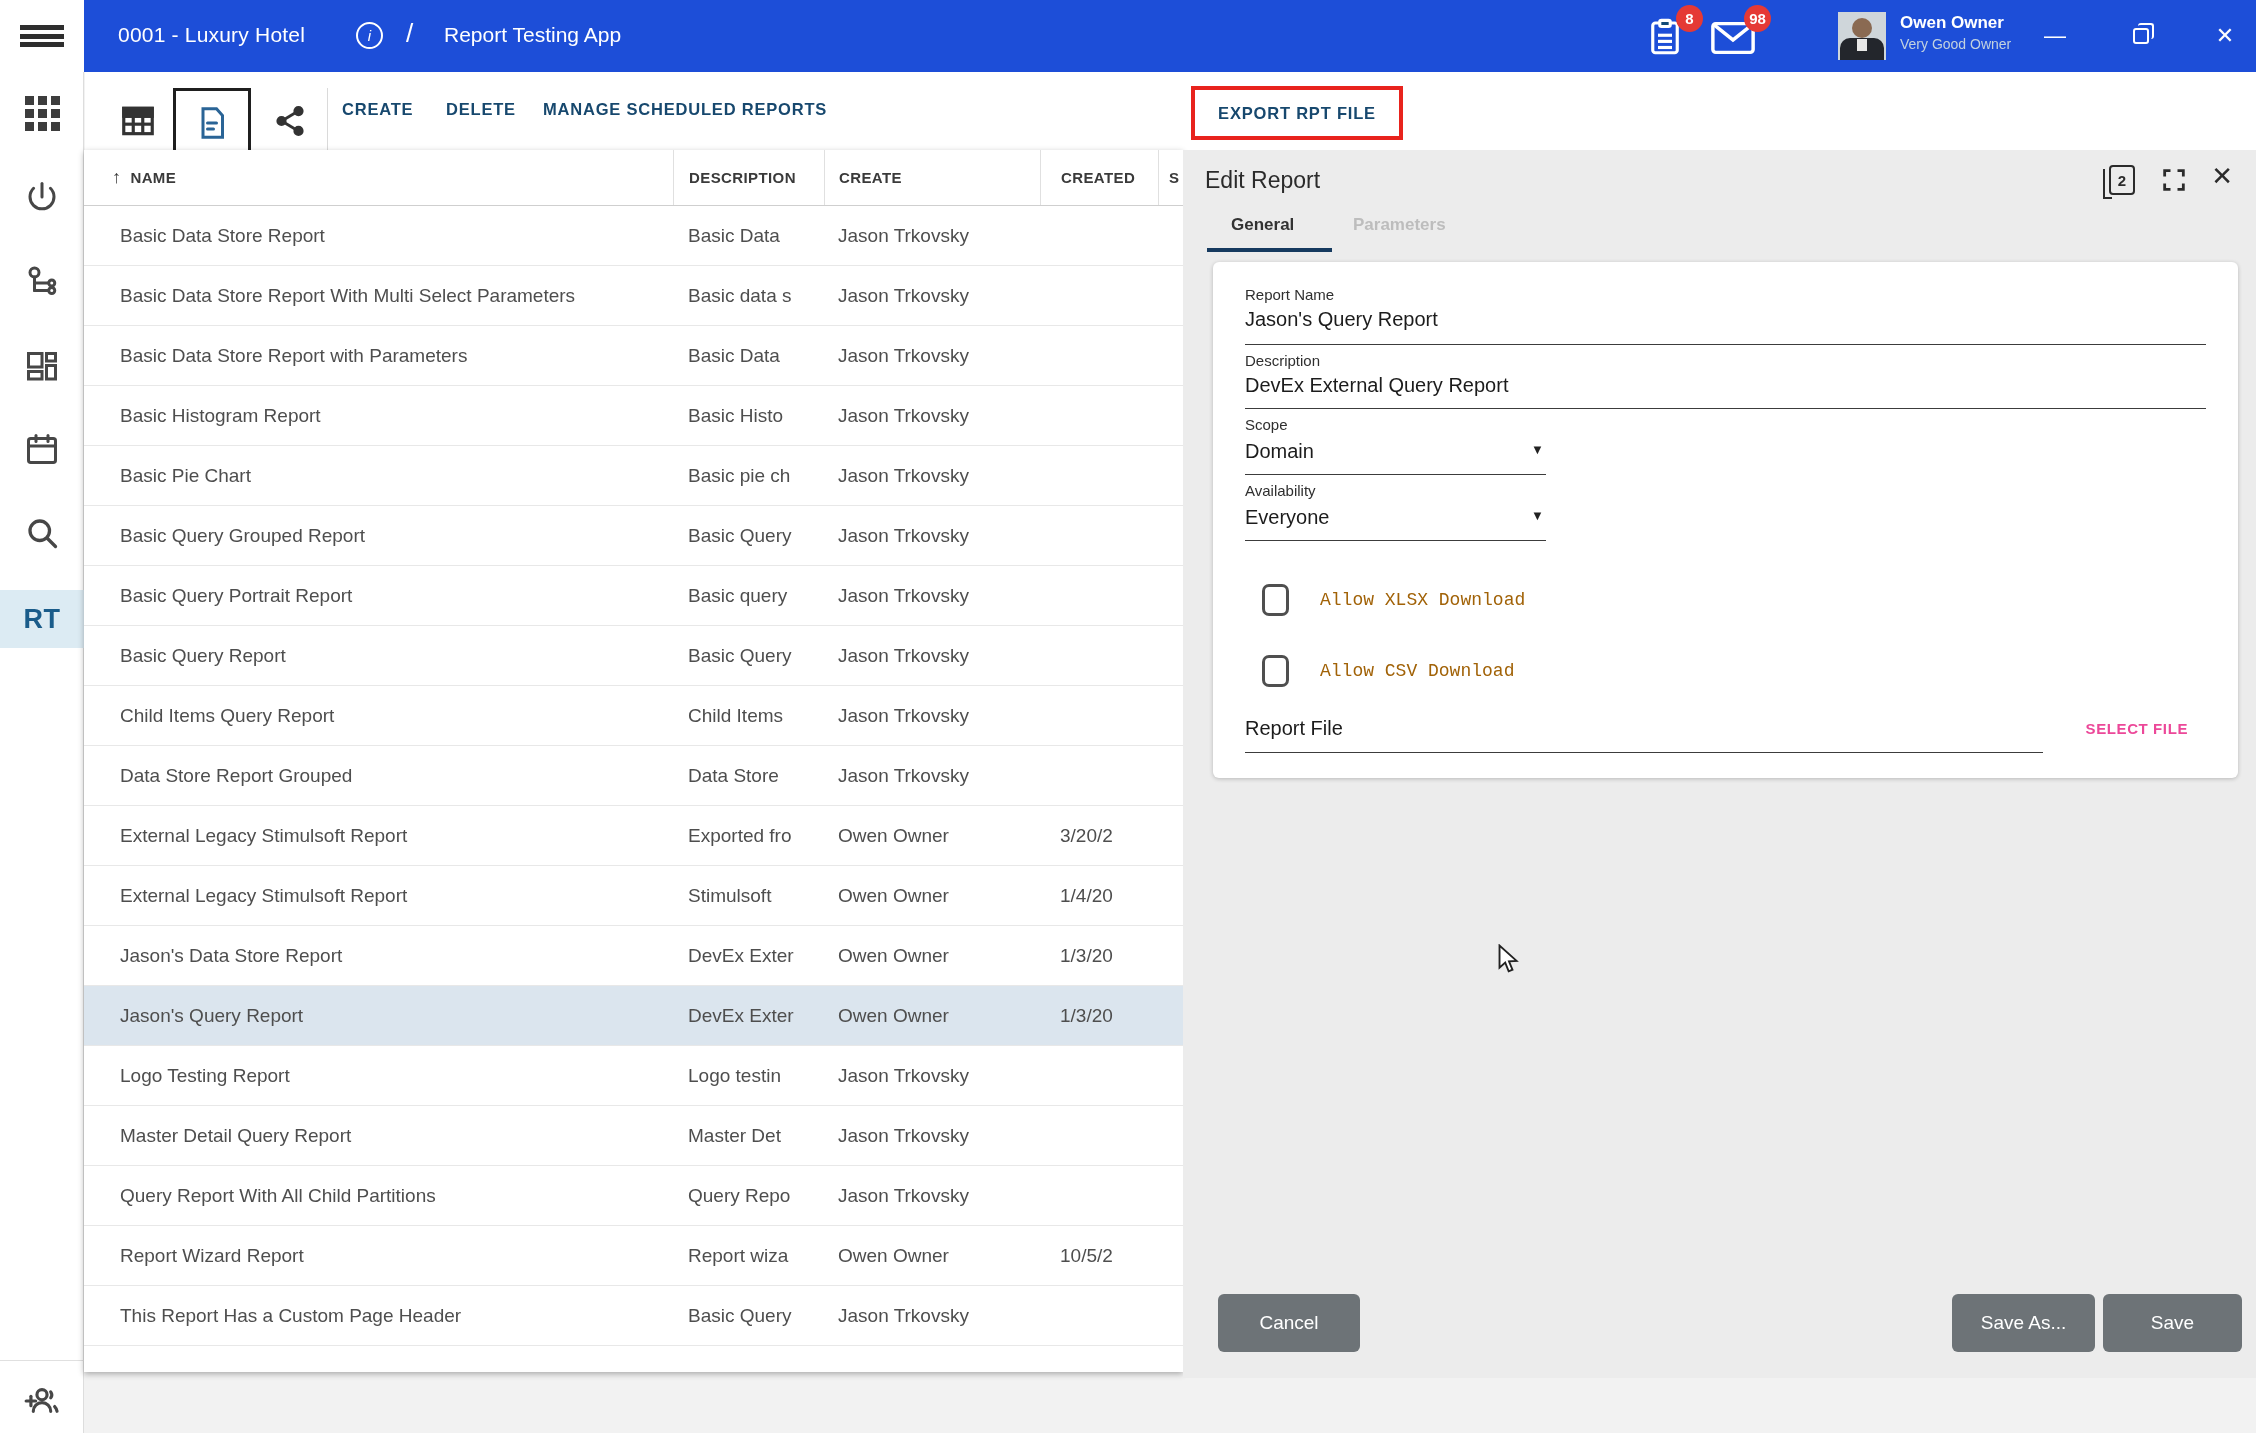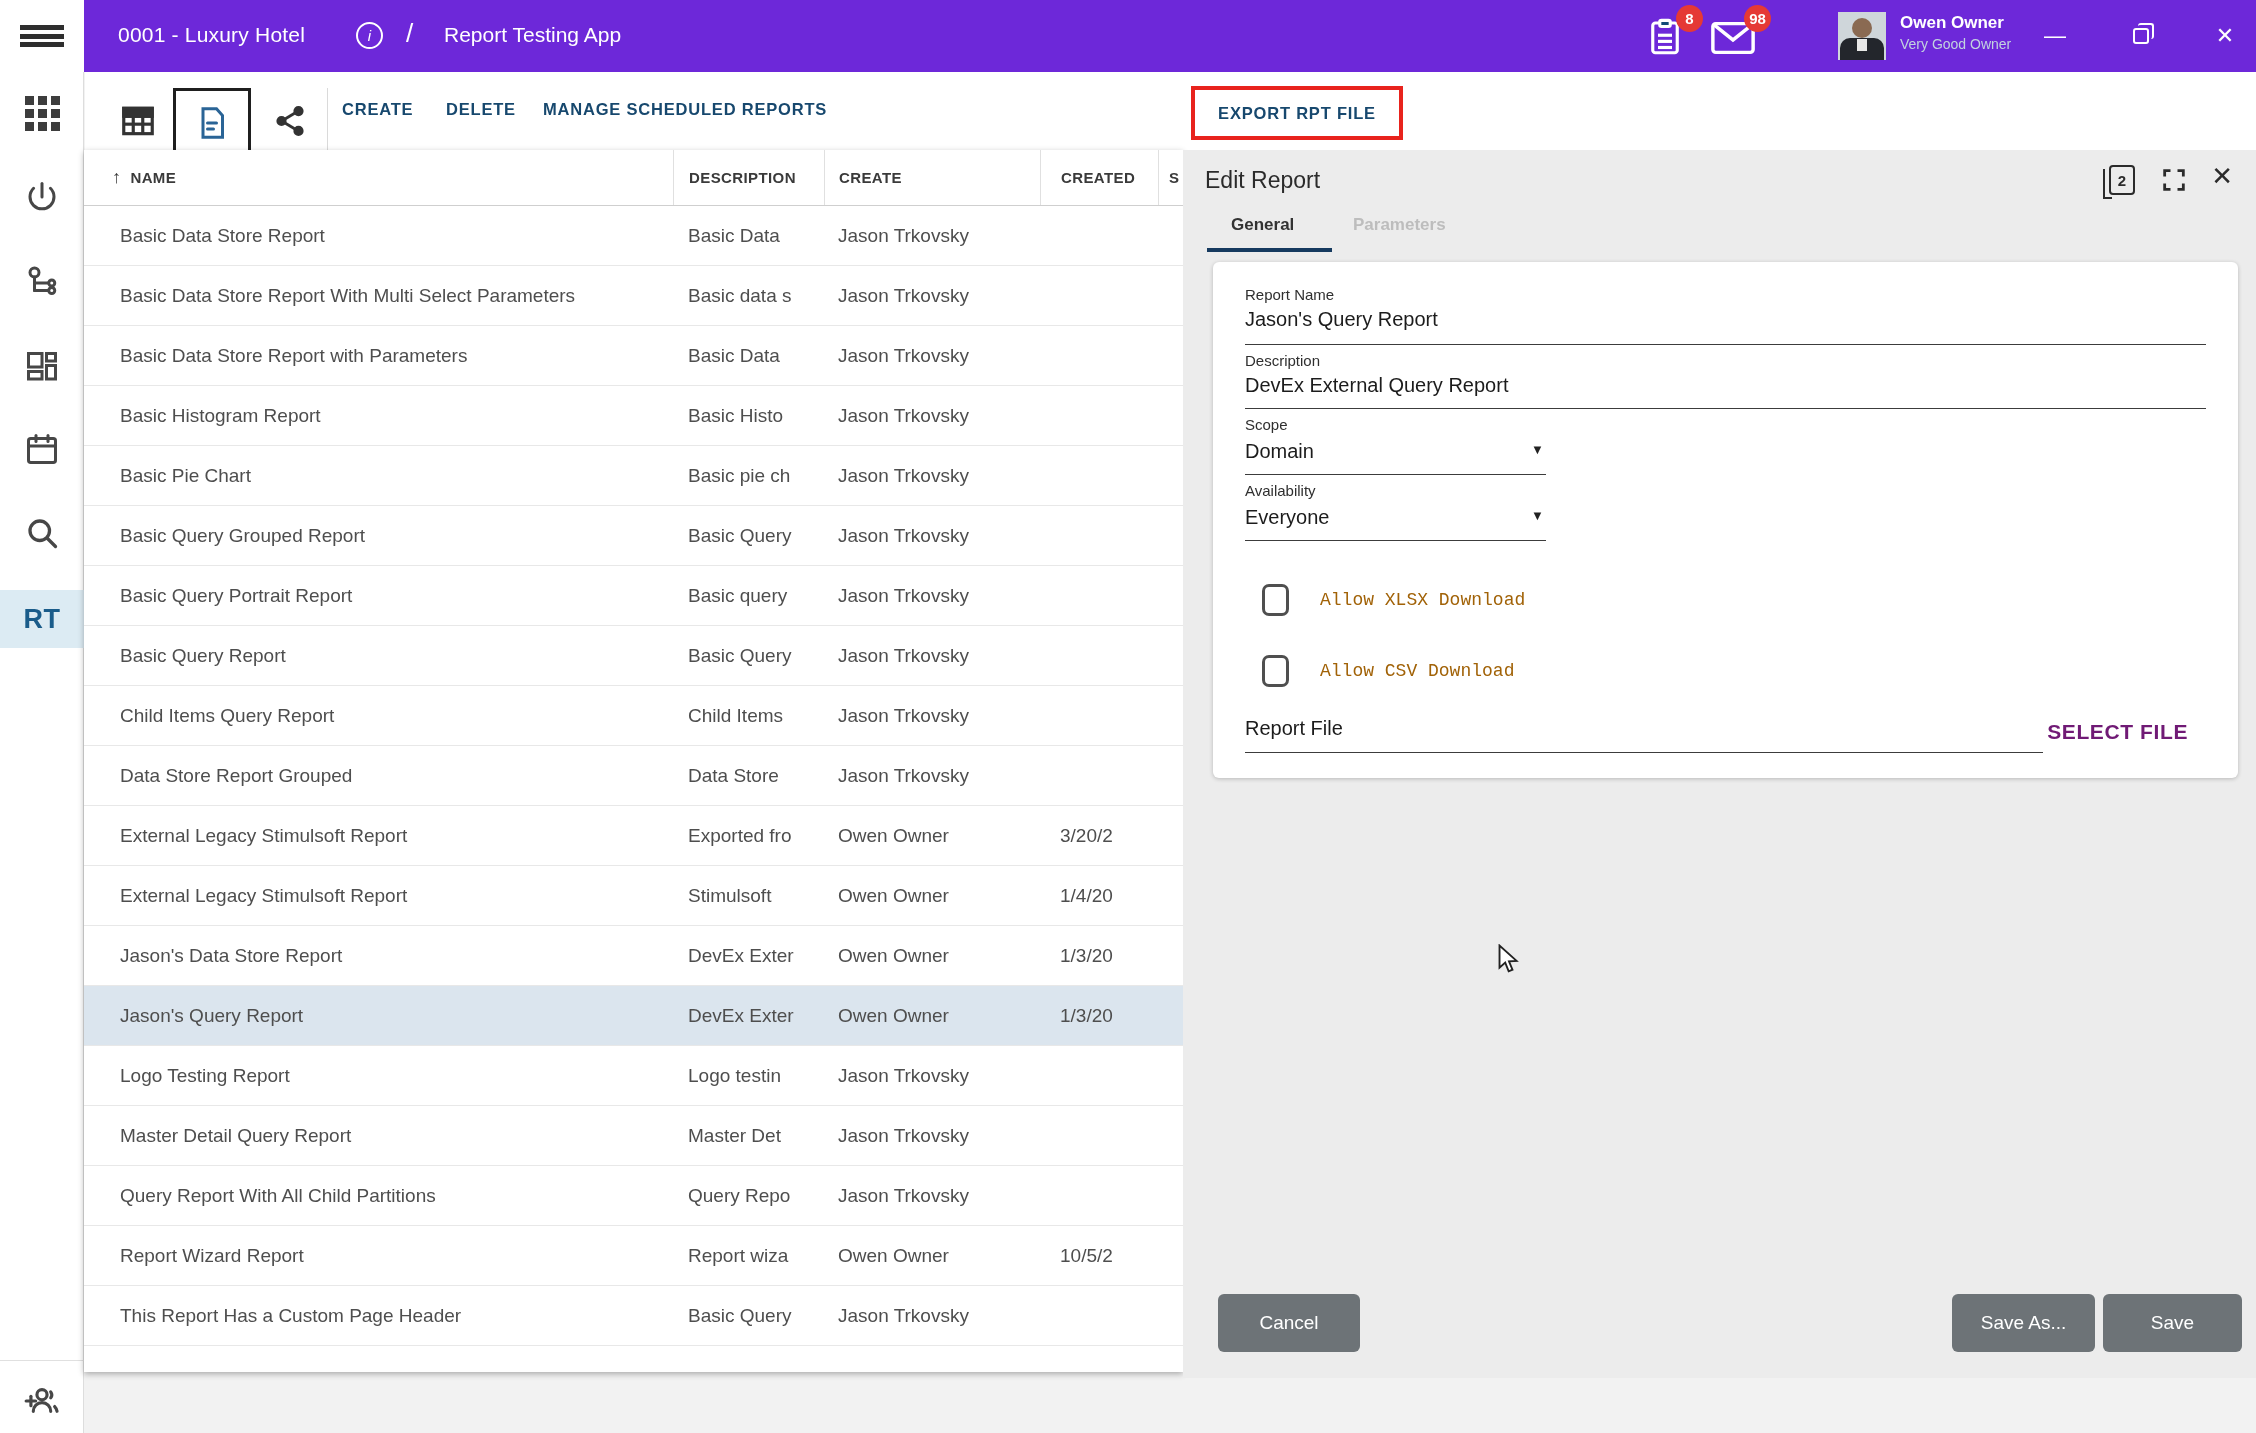--- a/index.html
+++ b/index.html
@@ -1,21 +1,21 @@
 <!DOCTYPE html>
 <html><head>
 <meta charset="utf-8">
 <style>
   * { margin:0; padding:0; box-sizing:border-box; }
   html,body { width:2256px; height:1433px; overflow:hidden;
     font-family:"Liberation Sans","DejaVu Sans",sans-serif; background:#f2f2f2; }
 
   
   .topbar { position:absolute; left:84px; top:0; width:2172px; height:72px;
-    background:#6d28d9; color:#fff; }
+    background:#1d4ed8; color:#fff; }
   .hamburger-box { position:absolute; left:0; top:0; width:84px; height:72px;
     background:#fff; display:flex; align-items:center; justify-content:center; cursor:pointer; }
   .hamburger-box .bar { width:44px; height:5px; background:#2e2e2e; margin:3.5px 0; }
   .tb-title { position:absolute; left:34px; top:23px; font-size:21px; letter-spacing:.2px; }
   .info-chip { position:absolute; left:272px; top:22px; width:27px; height:27px;
     border:2px solid #fff; border-radius:50%; font-size:15px; font-style:italic;
     display:flex; align-items:center; justify-content:center; cursor:pointer; }
   .tb-slash { position:absolute; left:322px; top:18px; font-size:26px; font-weight:300; }
   .tb-app { position:absolute; left:360px; top:23px; font-size:21px; }
   .tb-icon { position:absolute; top:16px; cursor:pointer; }
@@ -100,22 +100,22 @@
     border-radius:6px; box-shadow:0 1px 4px rgba(0,0,0,.22); }
   .f-label { position:absolute; left:32px; font-size:15px; color:#2f2f2f; }
   .f-value { position:absolute; left:32px; font-size:20px; color:#1c1c1c; cursor:text; }
   .f-line { position:absolute; left:32px; height:0; border-bottom:1.5px solid #3c3c3c; }
   .f-line-full { width:961px; }
   .f-line-short { width:301px; }
   .dd-arrow { position:absolute; font-size:13px; color:#222; cursor:pointer; }
   .checkbox { position:absolute; left:49px; width:27px; height:32px; border:3px solid #4f4f4f;
     border-radius:7px; background:#fff; cursor:pointer; }
   .cb-label { position:absolute; left:107px; font-size:18px; color:#a16207;font-family:Liberation Mono, monospace; }
-  .select-file { position:absolute; right:50px; font-size:21px; font-weight:bold;
-    color:#701a75; letter-spacing:.6px; cursor:pointer; }
+  .select-file { position:absolute; right:50px; font-size:15px; font-weight:bold;
+    color:#ec4899; letter-spacing:.6px; cursor:pointer; }
   .btn { position:absolute; top:1144px; height:58px; background:#6d7377; color:#ffffff;
     border:none; border-radius:6px; font-size:19px; font-family:inherit; cursor:pointer; }
 
   
   .statusbar { position:absolute; left:84px; top:1452px; width:2172px; height:55px;
     background:#efefef; border-top:3px solid #1d4ed8; }
   .sb-icon { position:absolute; top:13px; color:#2b2b2b; cursor:pointer; }
   .pause-glyph { display:flex; }
   .pause-glyph div { width:9px; height:28px; background:#222; margin:0 3.5px; }
   .bars-glyph div { width:30px; height:6px; background:#222; margin:3px 0; }

